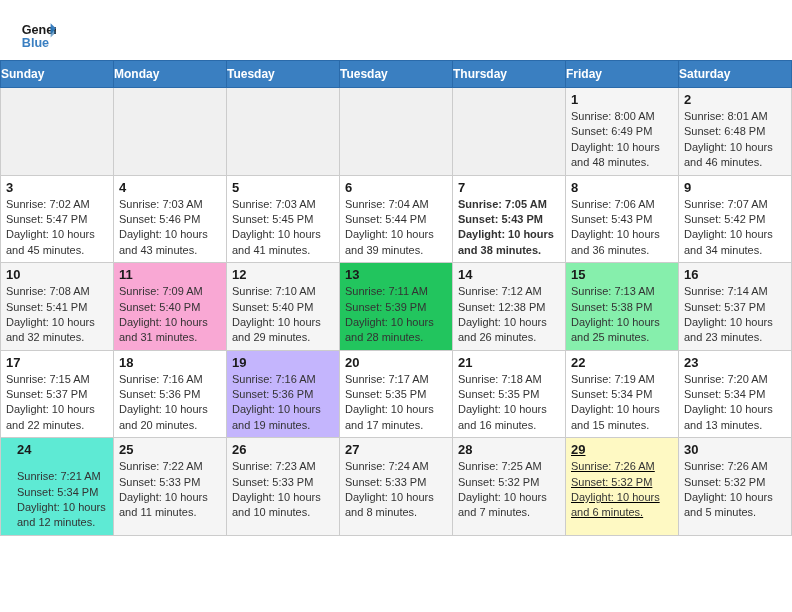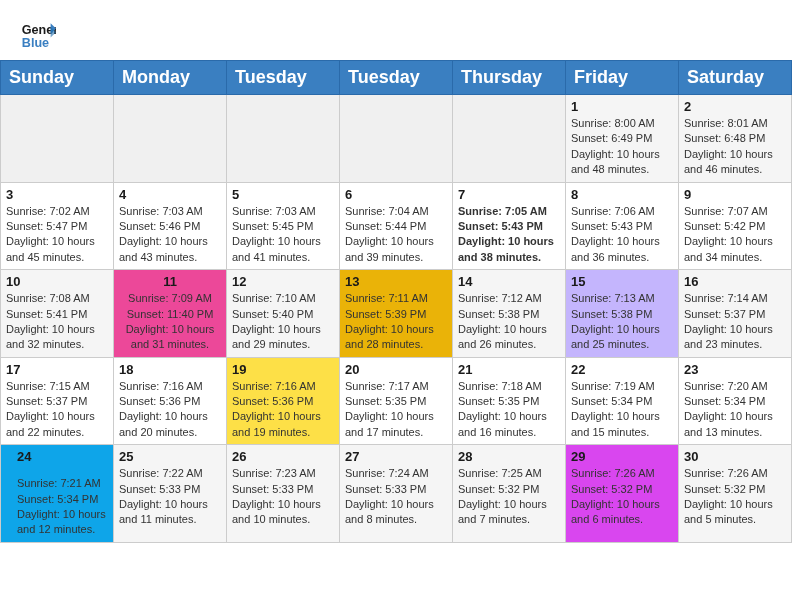--- a/index.html
+++ b/index.html
@@ -38,23 +38,23 @@
     }
     .calendar {
       width: 100%;
       border-collapse: collapse;
       margin: 0;
       font-size: 11.5px;
     }
     .calendar thead th {
       background: #3a7fc1;
       color: #fff;
-      padding: 6px 8px;
+      padding: 6px 0;
       text-align: left;
-      font-size: 18px;
+      font-size: 12px;
       font-weight: bold;
       border: 1px solid #2a6aaa;
     }
     .calendar tbody td {
       border: 1px solid #ccc;
       vertical-align: top;
       padding: 4px 5px;
       width: 113px;
       min-height: 80px;
       background: #fff;
@@ -188,49 +188,49 @@
         </td>
       </tr>
       <tr>
         <td style="background: rgb(245, 245, 245);">
           <span class="day-num">10</span>
           <div class="day-detail" style="white-space: pre-line;">Sunrise: 7:08 AM
 Sunset: 5:41 PM
 Daylight: 10 hours
 and 32 minutes.</div>
         </td>
-        <td style="background: #ec4899; text-align: center;">
+        <td style="background: #f9a8d4;">
           <span class="day-num">11</span>
           <div class="day-detail" style="white-space: pre-line;">Sunrise: 7:09 AM
-Sunset: 11:40 PM
+Sunset: 5:40 PM
 Daylight: 10 hours
 and 31 minutes.</div>
         </td>
         <td style="background: rgb(245, 245, 245);">
           <span class="day-num">12</span>
           <div class="day-detail" style="white-space: pre-line;">Sunrise: 7:10 AM
 Sunset: 5:40 PM
 Daylight: 10 hours
 and 29 minutes.</div>
         </td>
-        <td style="background: #eab308;">
+        <td style="background: #22c55e;">
           <span class="day-num">13</span>
           <div class="day-detail" style="white-space: pre-line;">Sunrise: 7:11 AM
 Sunset: 5:39 PM
 Daylight: 10 hours
 and 28 minutes.</div>
         </td>
         <td style="background: rgb(245, 245, 245);">
           <span class="day-num">14</span>
           <div class="day-detail" style="white-space: pre-line;">Sunrise: 7:12 AM
-Sunset: 5:38 PM
+Sunset: 12:38 PM
 Daylight: 10 hours
 and 26 minutes.</div>
         </td>
-        <td style="background: #c4b5fd;">
+        <td style="background: #86efac;">
           <span class="day-num">15</span>
           <div class="day-detail" style="white-space: pre-line;">Sunrise: 7:13 AM
 Sunset: 5:38 PM
 Daylight: 10 hours
 and 25 minutes.</div>
         </td>
         <td style="background: rgb(245, 245, 245);">
           <span class="day-num">16</span>
           <div class="day-detail" style="white-space: pre-line;">Sunrise: 7:14 AM
 Sunset: 5:37 PM
@@ -246,21 +246,21 @@
 Daylight: 10 hours
 and 22 minutes.</div>
         </td>
         <td style="background: rgb(255, 255, 255);">
           <span class="day-num">18</span>
           <div class="day-detail" style="white-space: pre-line;">Sunrise: 7:16 AM
 Sunset: 5:36 PM
 Daylight: 10 hours
 and 20 minutes.</div>
         </td>
-        <td style="background: #fde047;">
+        <td style="background: #c4b5fd;">
           <span class="day-num">19</span>
           <div class="day-detail" style="white-space: pre-line;">Sunrise: 7:16 AM
 Sunset: 5:36 PM
 Daylight: 10 hours
 and 19 minutes.</div>
         </td>
         <td style="background: rgb(255, 255, 255);">
           <span class="day-num">20</span>
           <div class="day-detail" style="white-space: pre-line;">Sunrise: 7:17 AM
 Sunset: 5:35 PM
@@ -283,21 +283,21 @@
         </td>
         <td style="background: rgb(255, 255, 255);">
           <span class="day-num">23</span>
           <div class="day-detail" style="white-space: pre-line;">Sunrise: 7:20 AM
 Sunset: 5:34 PM
 Daylight: 10 hours
 and 13 minutes.</div>
         </td>
       </tr>
       <tr>
-        <td style="background: #0ea5e9; padding-left: 16px;">
+        <td style="background: #5eead4; padding-left: 16px;">
           <span class="day-num">24</span>
           <div class="day-detail" style="white-space: pre-line; margin-top: 12px;">Sunrise: 7:21 AM
 Sunset: 5:34 PM
 Daylight: 10 hours
 and 12 minutes.</div>
         </td>
         <td style="background: rgb(245, 245, 245); margin-left: 44px;">
           <span class="day-num">25</span>
           <div class="day-detail" style="white-space: pre-line;">Sunrise: 7:22 AM
 Sunset: 5:33 PM
@@ -318,21 +318,21 @@
 Daylight: 10 hours
 and 8 minutes.</div>
         </td>
         <td style="background: rgb(245, 245, 245);">
           <span class="day-num">28</span>
           <div class="day-detail" style="white-space: pre-line;">Sunrise: 7:25 AM
 Sunset: 5:32 PM
 Daylight: 10 hours
 and 7 minutes.</div>
         </td>
-        <td style="background: #d946ef;">
+        <td style="background: #fef9c3; text-decoration: underline;">
           <span class="day-num">29</span>
           <div class="day-detail" style="white-space: pre-line;">Sunrise: 7:26 AM
 Sunset: 5:32 PM
 Daylight: 10 hours
 and 6 minutes.</div>
         </td>
         <td style="background: rgb(245, 245, 245);">
           <span class="day-num">30</span>
           <div class="day-detail" style="white-space: pre-line;">Sunrise: 7:26 AM
 Sunset: 5:32 PM

